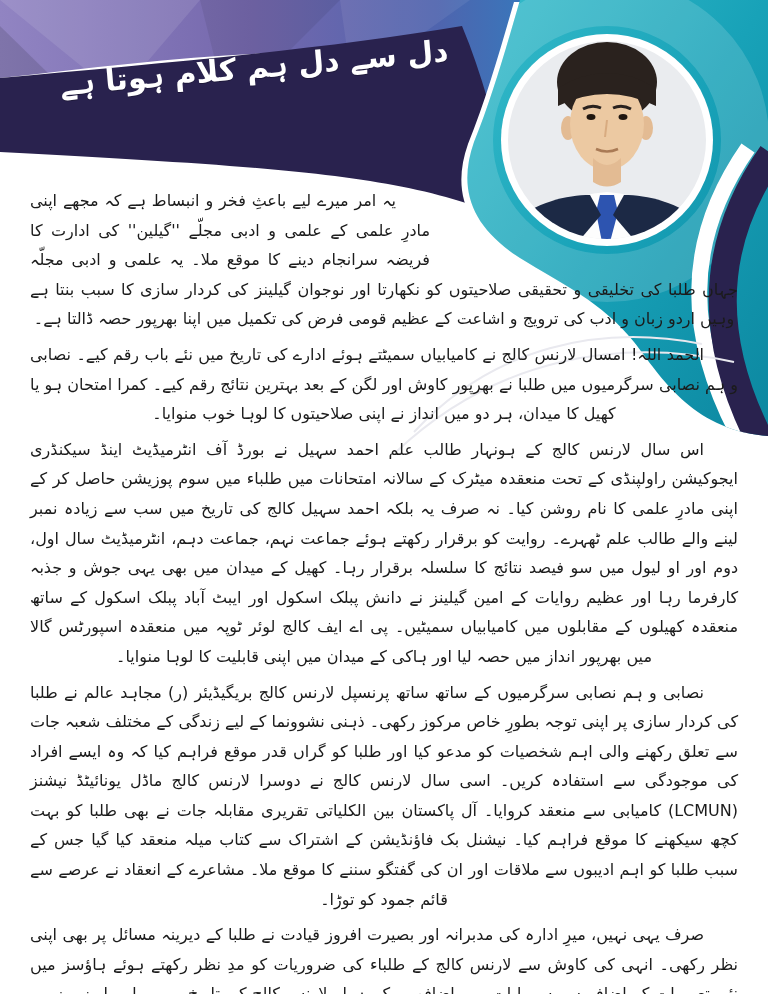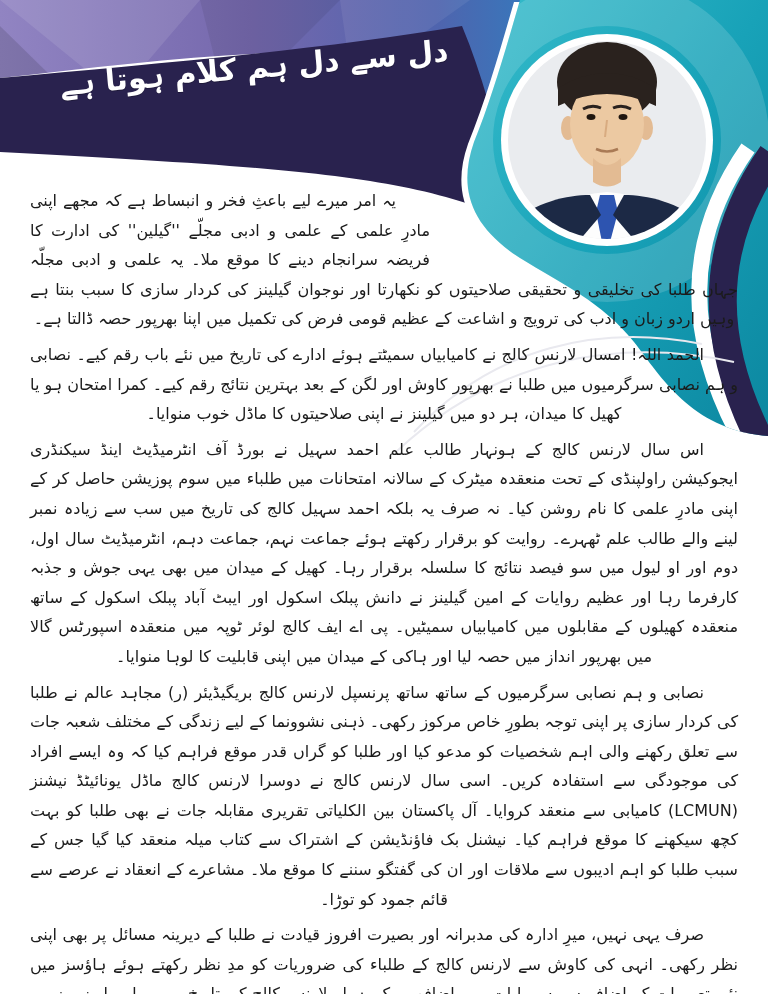--- a/index.html
+++ b/index.html
@@ -106,20 +106,20 @@
         <path d="M708,242 L708,226 C678,202 648,195 624,195 L613,215 L636,242 Z" fill="#1c2945"></path>
       </g>
     </g>
   </svg>
 
   <div class="title-banner-text">دل سے دل ہم کلام ہوتا ہے</div>
 
   <div class="article">
     <div class="photo-wrap-spacer"></div>
     <p>یہ امر میرے لیے باعثِ فخر و انبساط ہے کہ مجھے اپنی مادرِ علمی کے علمی و ادبی مجلّے ''گیلین'' کی ادارت کا فریضہ سرانجام دینے کا موقع ملا۔ یہ علمی و ادبی مجلّہ جہاں طلبا کی تخلیقی و تحقیقی صلاحیتوں کو نکھارتا اور نوجوان گیلینز کی کردار سازی کا سبب بنتا ہے وہیں اردو زبان و ادب کی ترویج و اشاعت کے عظیم قومی فرض کی تکمیل میں اپنا بھرپور حصہ ڈالتا ہے۔</p>
-    <p>الحمد اللہ! امسال لارنس کالج نے کامیابیاں سمیٹتے ہوئے ادارے کی تاریخ میں نئے باب رقم کیے۔ نصابی و ہم نصابی سرگرمیوں میں طلبا نے بھرپور کاوش اور لگن کے بعد بہترین نتائج رقم کیے۔ کمرا امتحان ہو یا کھیل کا میدان، ہر دو میں گیلینز نے اپنی صلاحیتوں کا ماڈل خوب منوایا۔</p>
+    <p>الحمد اللہ! امسال لارنس کالج نے کامیابیاں سمیٹتے ہوئے ادارے کی تاریخ میں نئے باب رقم کیے۔ نصابی و ہم نصابی سرگرمیوں میں طلبا نے بھرپور کاوش اور لگن کے بعد بہترین نتائج رقم کیے۔ کمرا امتحان ہو یا کھیل کا میدان، ہر دو میں انداز نے اپنی صلاحیتوں کا لوہا خوب منوایا۔</p>
     <p>اس سال لارنس کالج کے ہونہار طالب علم احمد سہیل نے بورڈ آف انٹرمیڈیٹ اینڈ سیکنڈری ایجوکیشن راولپنڈی کے تحت منعقدہ میٹرک کے سالانہ امتحانات میں طلباء میں سوم پوزیشن حاصل کر کے اپنی مادرِ علمی کا نام روشن کیا۔ نہ صرف یہ بلکہ احمد سہیل کالج کی تاریخ میں سب سے زیادہ نمبر لینے والے طالب علم ٹھہرے۔ روایت کو برقرار رکھتے ہوئے جماعت نہم، جماعت دہم، انٹرمیڈیٹ سال اول، دوم اور او لیول میں سو فیصد نتائج کا سلسلہ برقرار رہا۔ کھیل کے میدان میں بھی یہی جوش و جذبہ کارفرما رہا اور عظیم روایات کے امین گیلینز نے دانش پبلک اسکول اور ایبٹ آباد پبلک اسکول کے ساتھ منعقدہ کھیلوں کے مقابلوں میں کامیابیاں سمیٹیں۔ پی اے ایف کالج لوئر ٹوپہ میں منعقدہ اسپورٹس گالا میں بھرپور انداز میں حصہ لیا اور ہاکی کے میدان میں اپنی قابلیت کا لوہا منوایا۔</p>
     <p>نصابی و ہم نصابی سرگرمیوں کے ساتھ ساتھ پرنسپل لارنس کالج بریگیڈیئر (ر) مجاہد عالم نے طلبا کی کردار سازی پر اپنی توجہ بطورِ خاص مرکوز رکھی۔ ذہنی نشوونما کے لیے زندگی کے مختلف شعبہ جات سے تعلق رکھنے والی اہم شخصیات کو مدعو کیا اور طلبا کو گراں قدر موقع فراہم کیا کہ وہ ایسے افراد کی موجودگی سے استفادہ کریں۔ اسی سال لارنس کالج نے دوسرا لارنس کالج ماڈل یونائیٹڈ نیشنز (LCMUN) کامیابی سے منعقد کروایا۔ آل پاکستان بین الکلیاتی تقریری مقابلہ جات نے بھی طلبا کو بہت کچھ سیکھنے کا موقع فراہم کیا۔ نیشنل بک فاؤنڈیشن کے اشتراک سے کتاب میلہ منعقد کیا گیا جس کے سبب طلبا کو اہم ادیبوں سے ملاقات اور ان کی گفتگو سننے کا موقع ملا۔ مشاعرے کے انعقاد نے عرصے سے قائم جمود کو توڑا۔</p>
     <p>صرف یہی نہیں، میرِ ادارہ کی مدبرانہ اور بصیرت افروز قیادت نے طلبا کے دیرینہ مسائل پر بھی اپنی نظر رکھی۔ انہی کی کاوش سے لارنس کالج کے طلباء کی ضروریات کو مدِ نظر رکھتے ہوئے ہاؤسز میں نئی تعمیرات کے اضافے سے سہولیات میں اضافہ ممکن ہوا۔ لارنس کالج کی تاریخ میں پہلی بار زیرِ زمین صاف پانی نکالنے کا انتظام ہوا جو پانی کی کمیابی کا بہترین حل بنا۔</p>
 
   </div>
 
 </div>
 
 </body></html>

